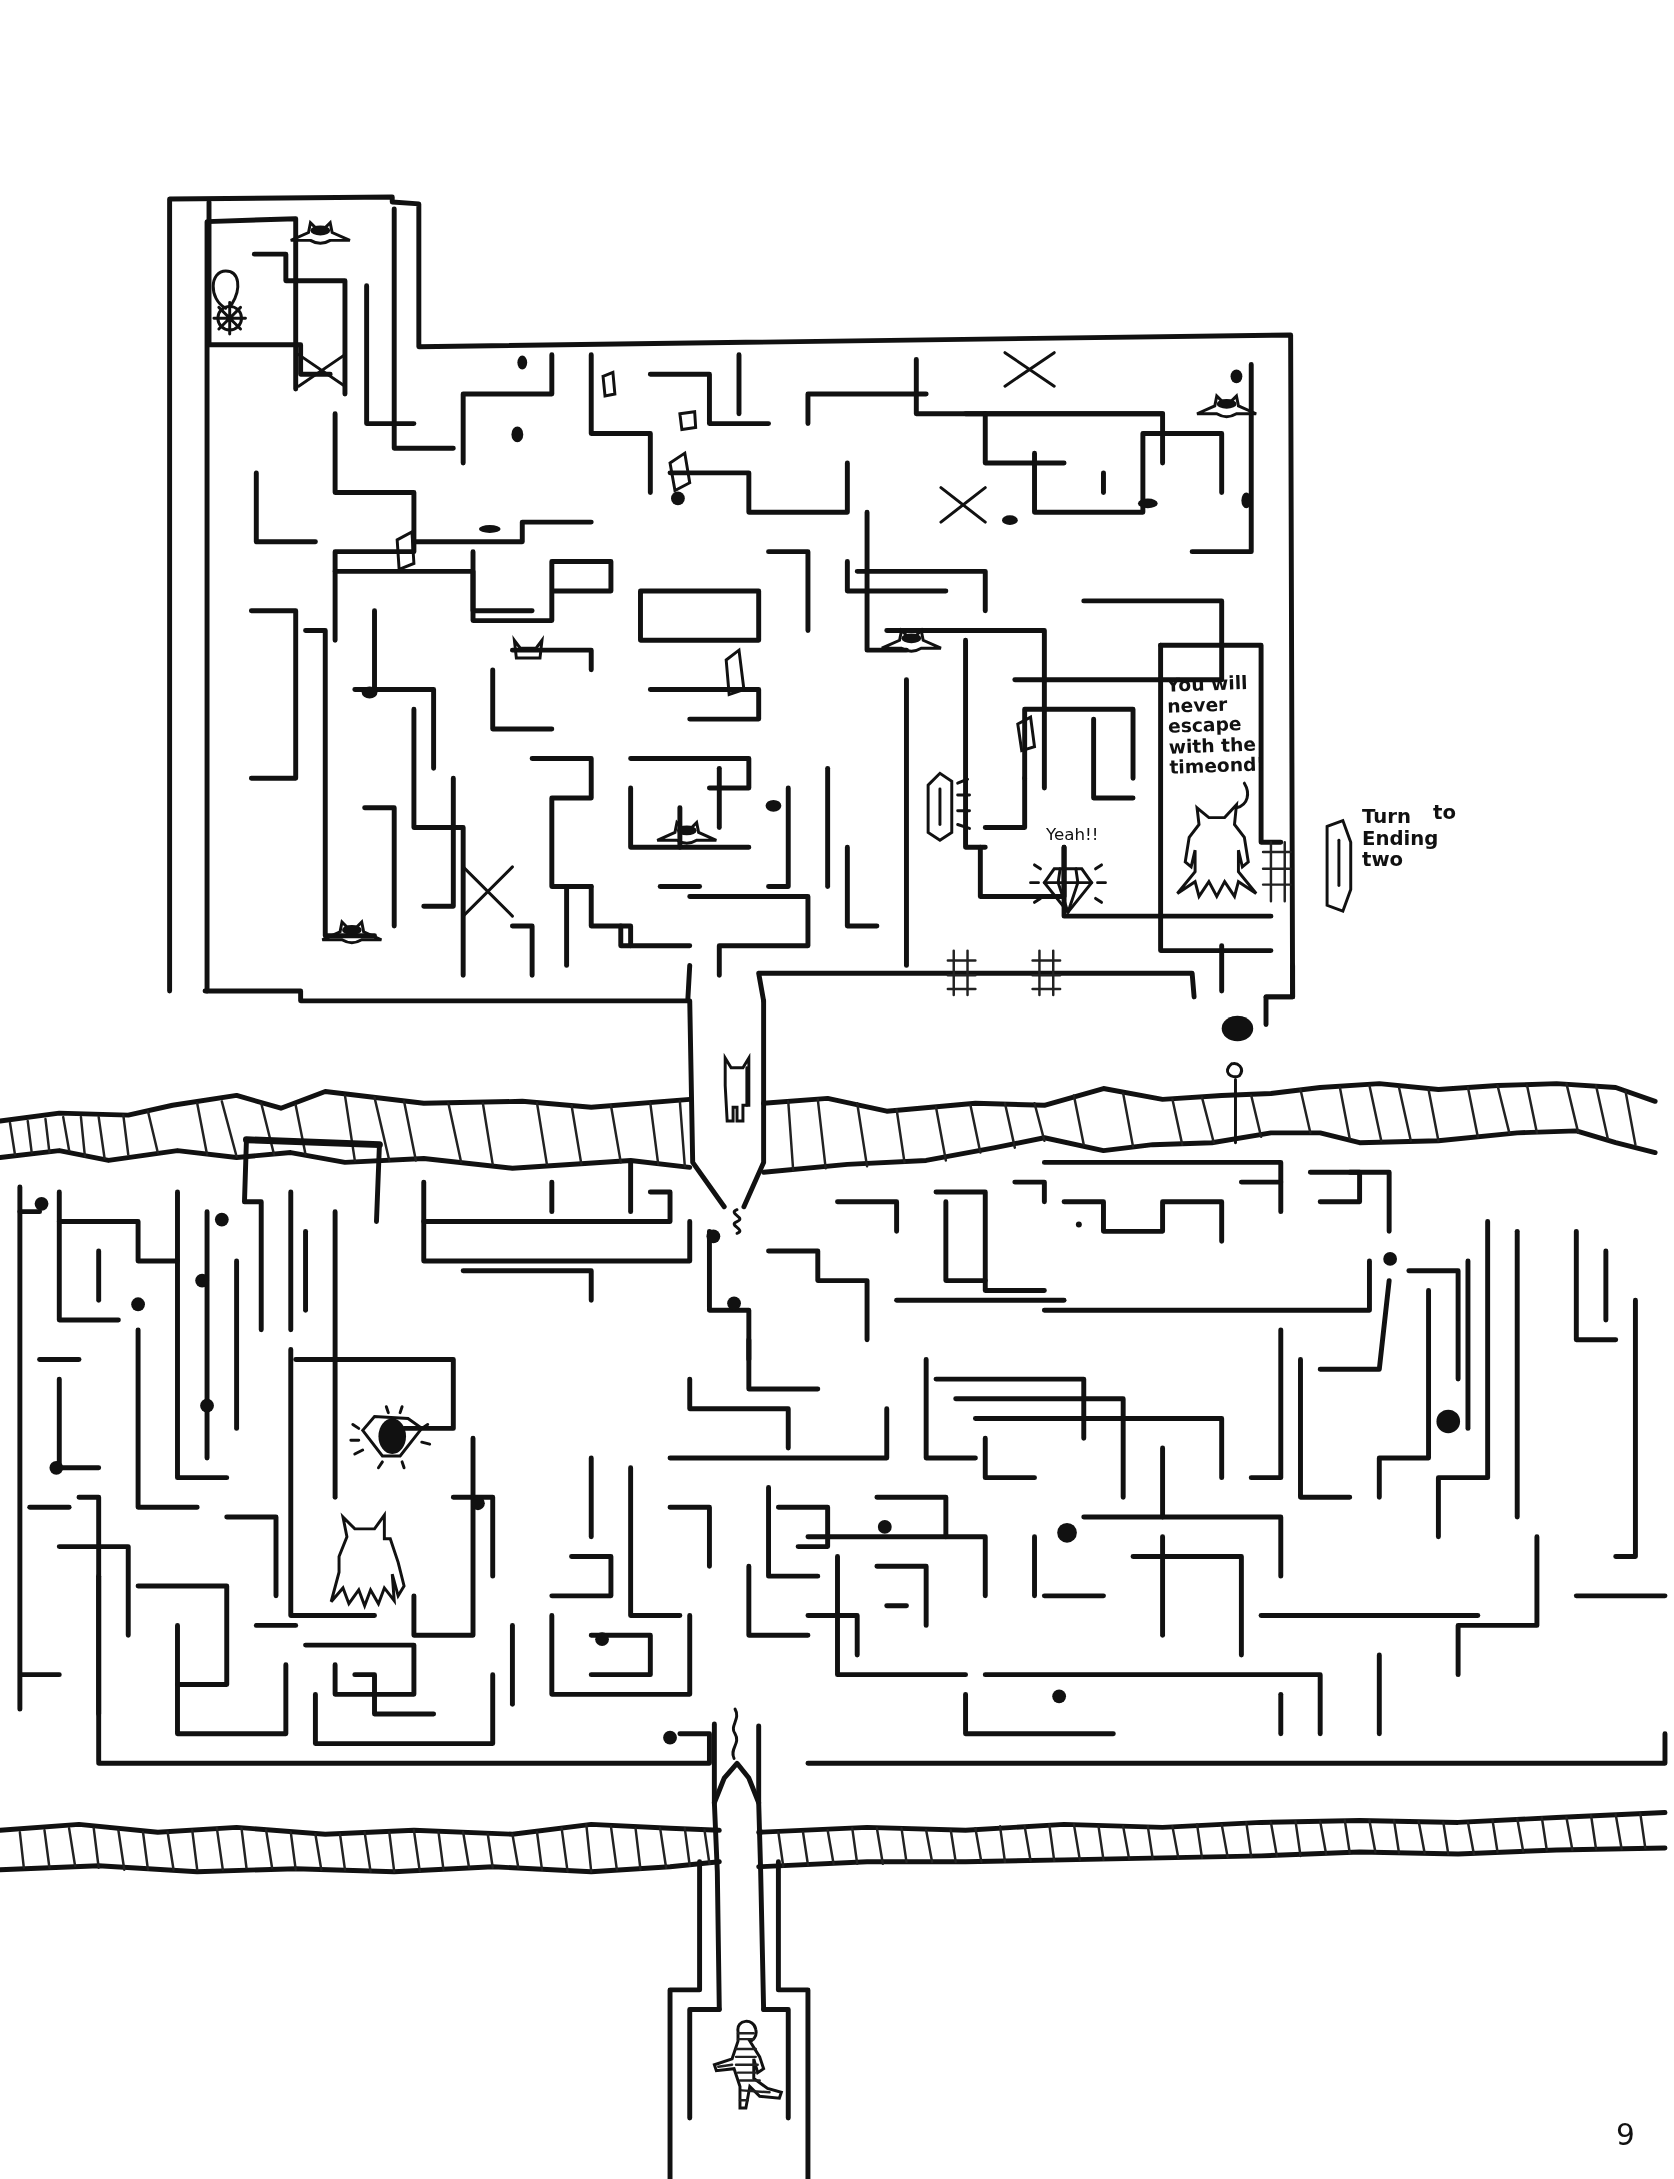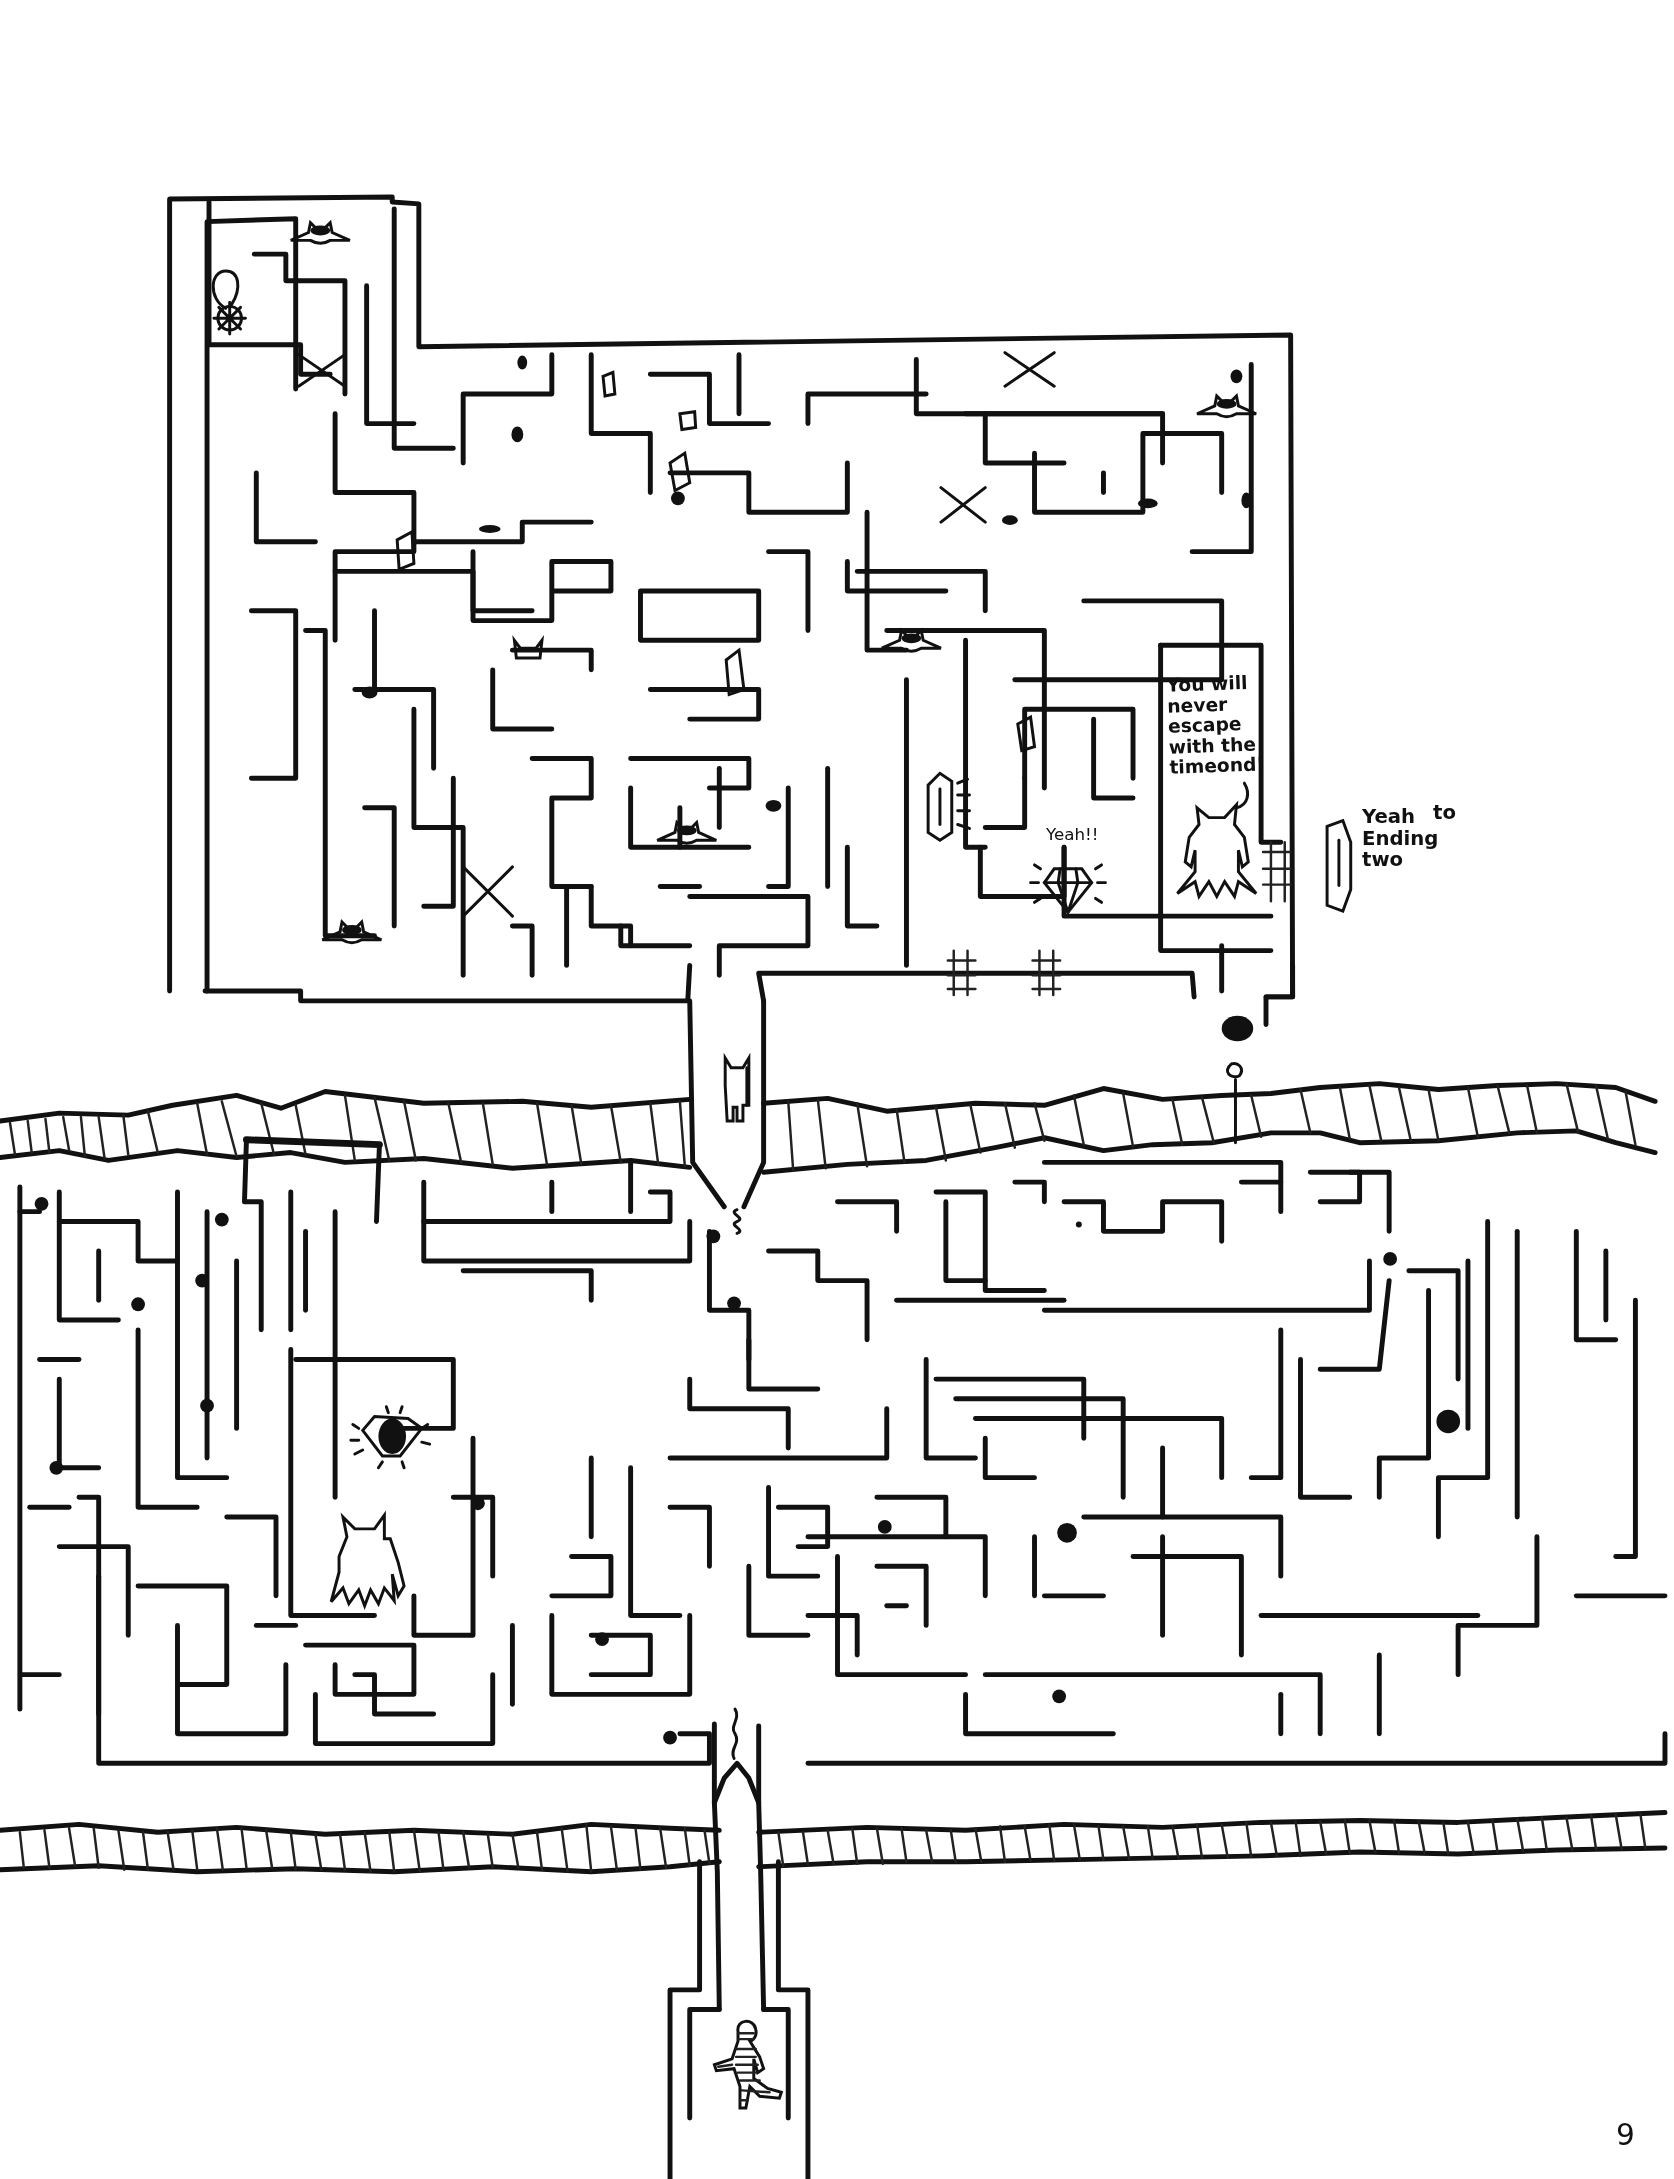--- a/index.html
+++ b/index.html
@@ -368,19 +368,19 @@
   </g>
 
   <g>
     <path class="thin" d="M1250,1080 C1240,1088 1250,1096 1258,1092 C1264,1084 1256,1078 1250,1080 M1254,1096 L1254,1160"></path>
   </g>
 </svg>
 
 <div id="villain-text" class="hand">You will never escape with the timeond!</div>
 <div id="yeah-text" class="hand">Yeah!!</div>
 <div id="ending-text" class="hand">
-  <div>Yeah</div>
+  <div>Turn</div>
   <span class="to">to</span>
   <div>Ending</div>
   <div>two</div>
 </div>
 <div id="page-number">9</div>
 
 
 </body></html>

